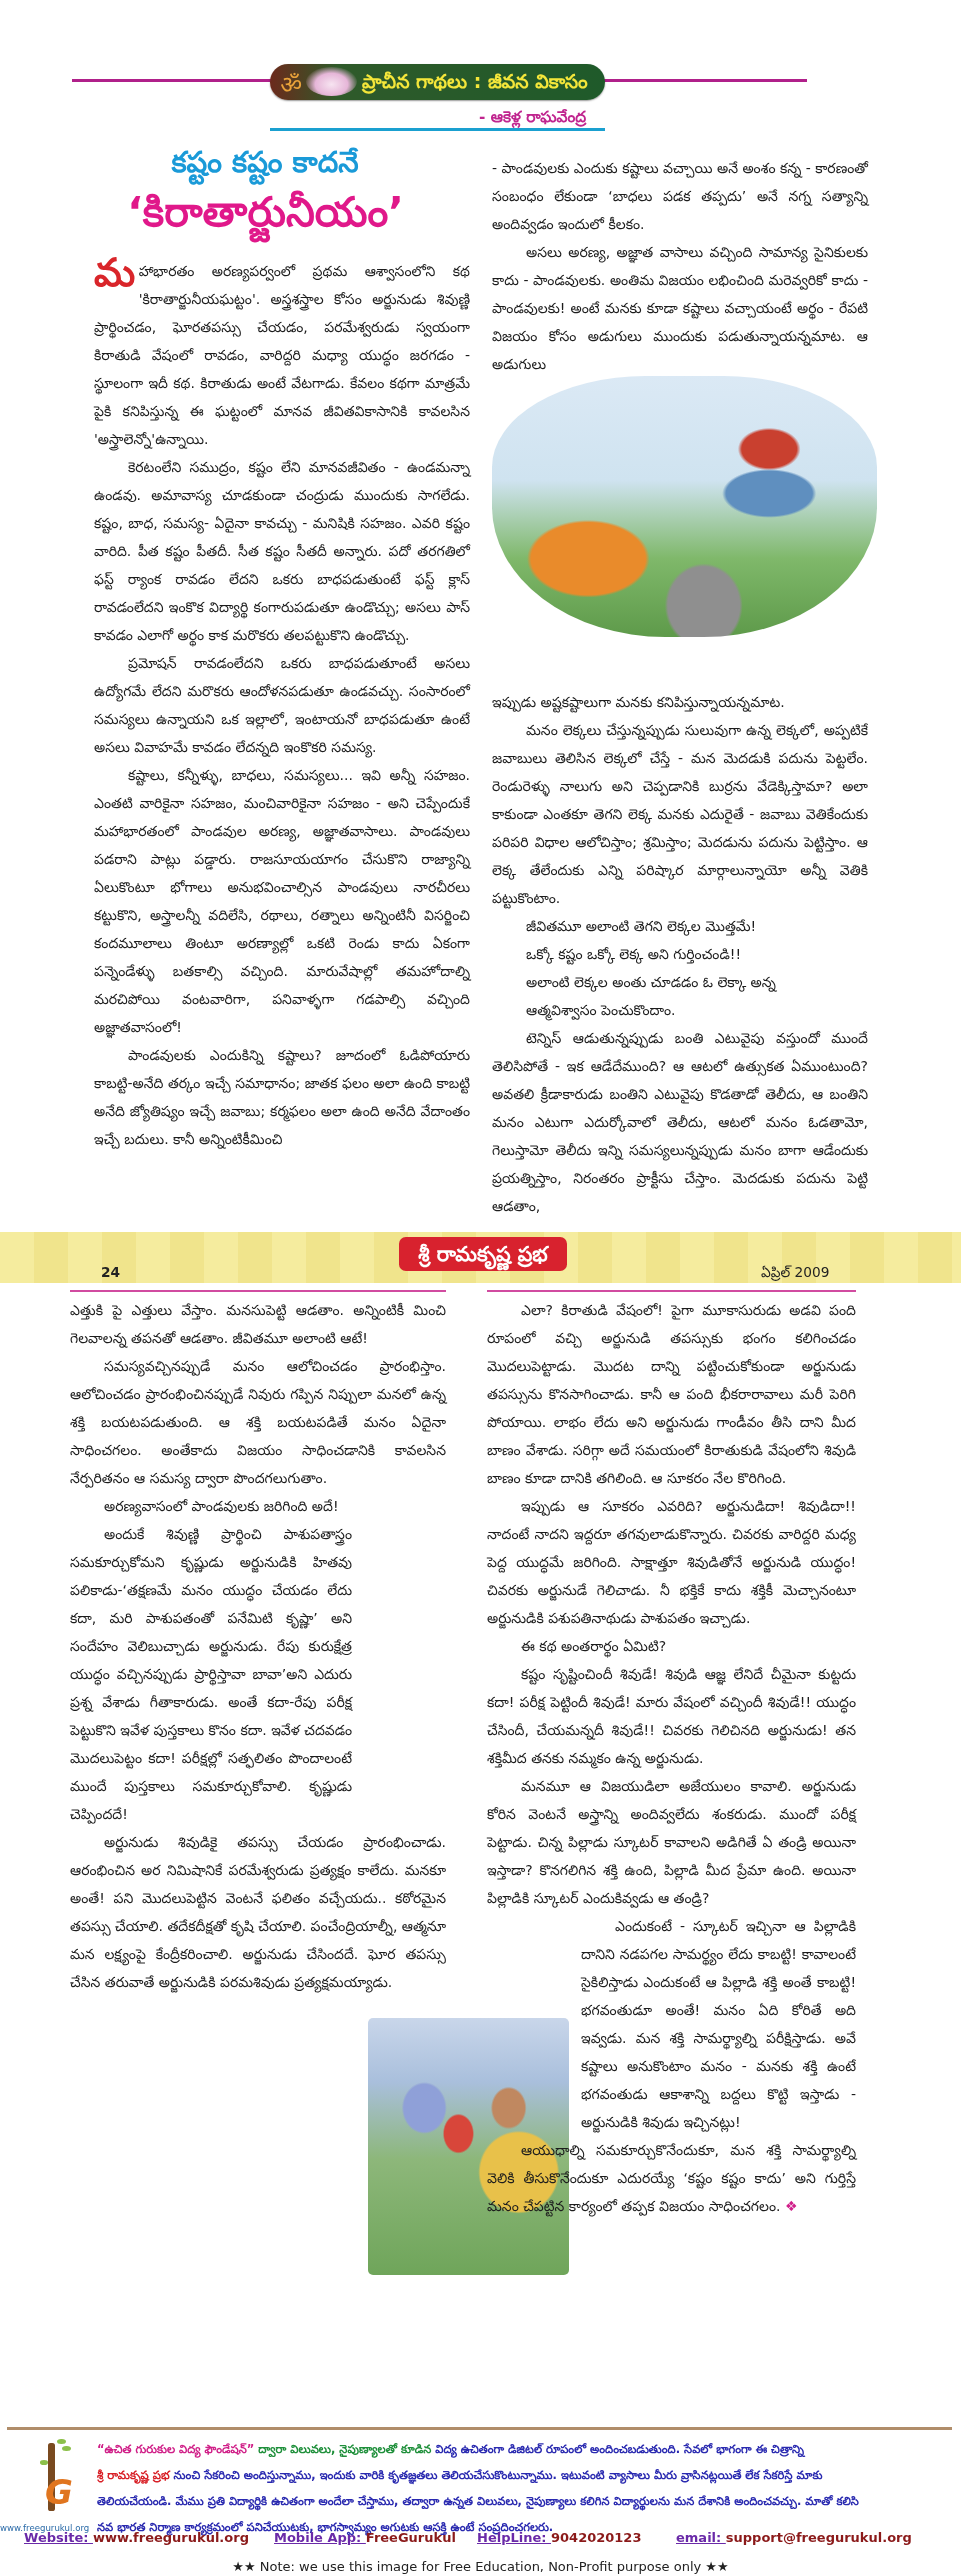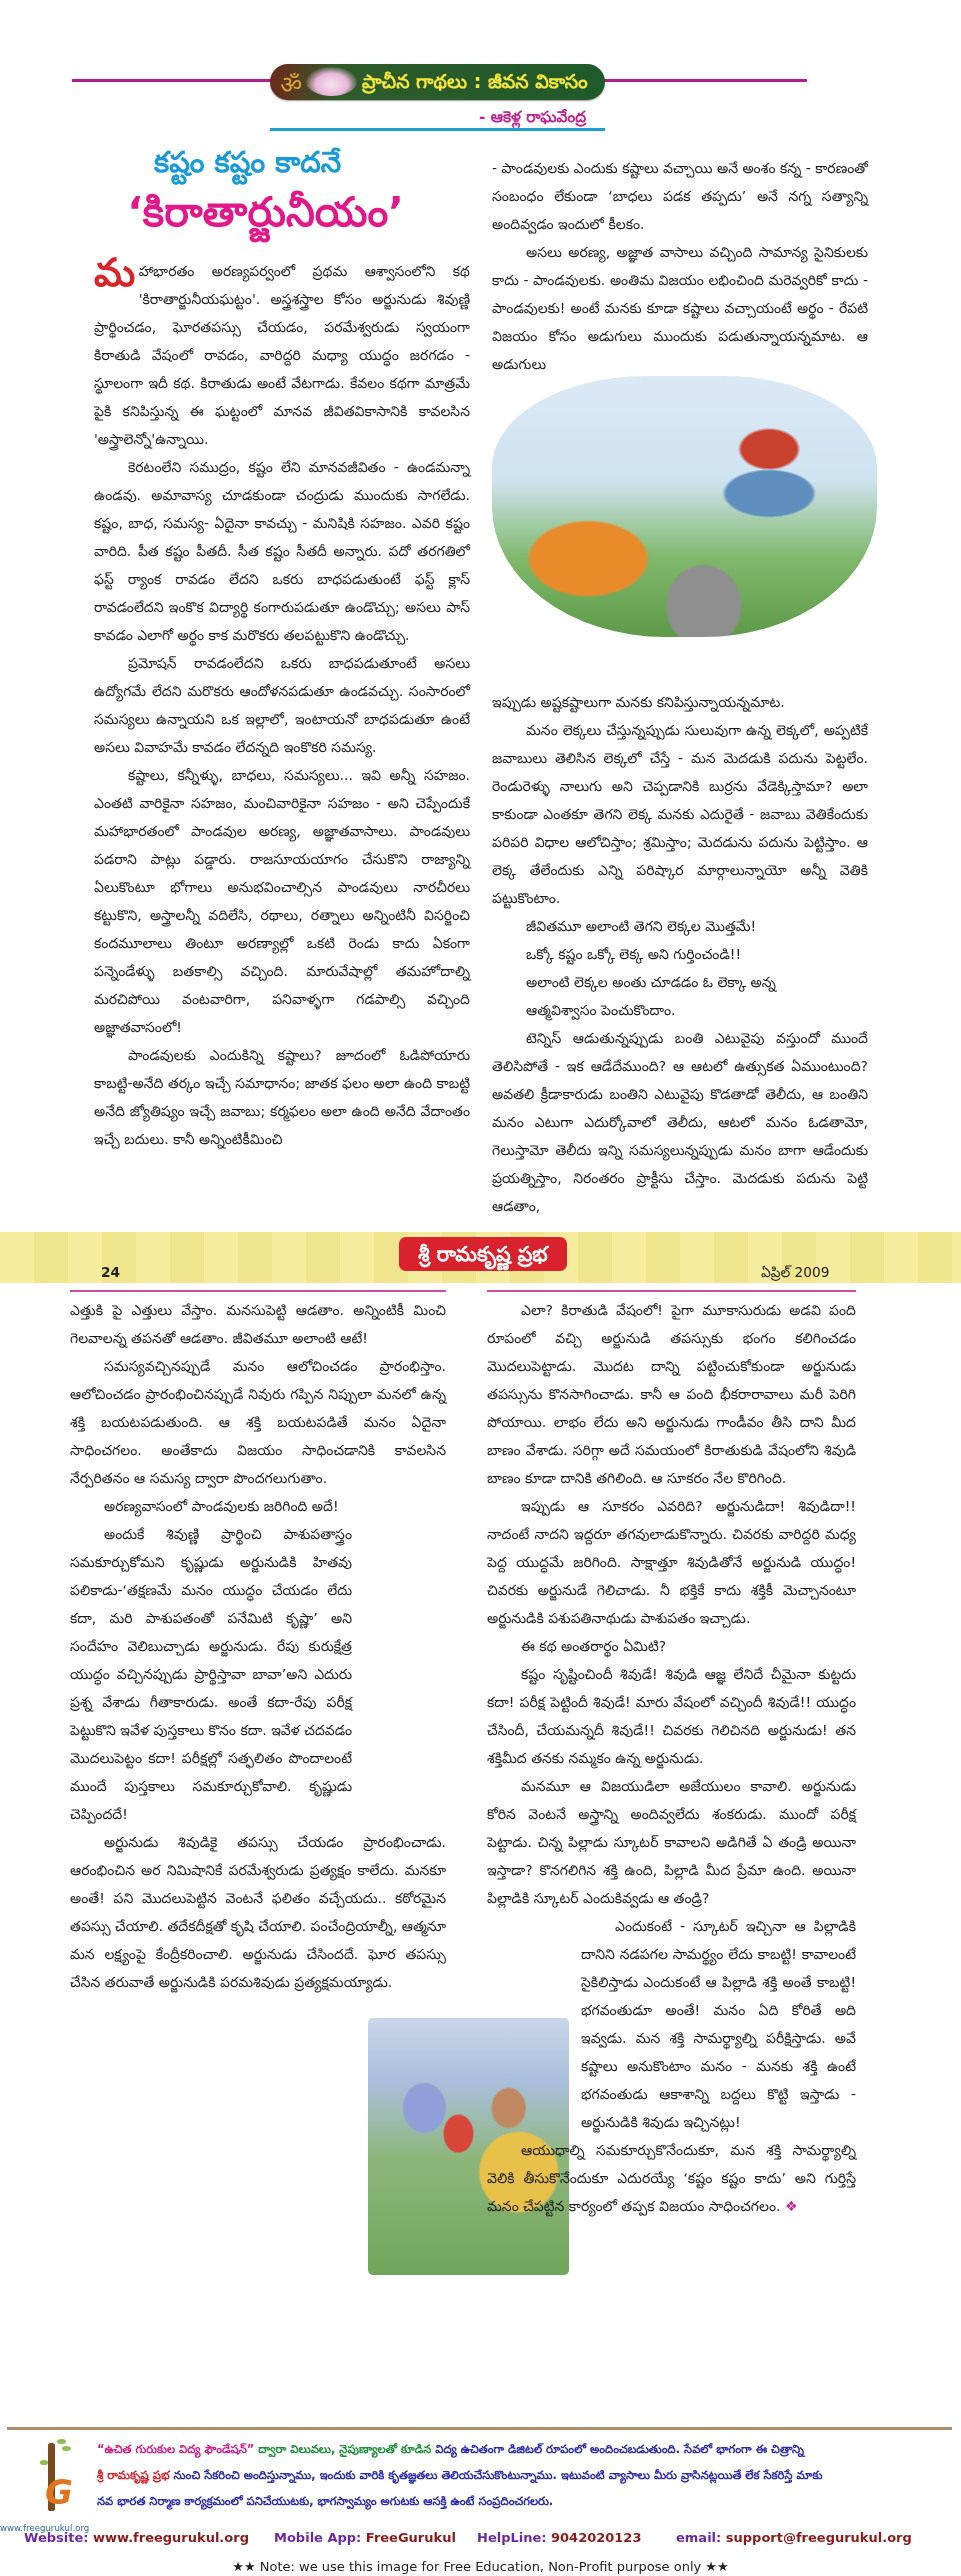--- a/index.html
+++ b/index.html
@@ -9,21 +9,21 @@
   .hdr-line { position:absolute; top:79px; height:2.6px; background:#b0208a; }
   .hdr-banner { position:absolute; left:270px; top:64px; width:335px; height:36px; border-radius:18px;
     background:linear-gradient(90deg,#6b2a1c 0%,#2f5a2a 20%,#1f5a2a 100%); overflow:hidden;
     box-shadow:0 0.9px 1.7px rgba(0,0,0,.4); }
   .hdr-om { position:absolute; left:10.3px; top:2.6px; font-size:24px; color:#e8a23a; }
   .hdr-lotus { position:absolute; left:36px; top:3.4px; width:51px; height:29px; border-radius:50%;
     background:radial-gradient(ellipse at 50% 60%, #f7e4f1 0%, #e6b6d8 45%, rgba(230,182,216,0) 75%); }
   .hdr-title { position:absolute; left:92px; top:6px; font-size:19px; font-weight:bold; color:#f4e63a; white-space:nowrap; }
   .author { position:absolute; left:479px; top:108px; font-size:15.4px; font-weight:bold; color:#c0258f; }
   .author-rule { position:absolute; left:270px; top:128px; width:335px; height:2.6px; background:#1aa0d0; }
-  .title1 { position:absolute; left:154px; top:145px; width:222px; text-align:left; font-size:29px; color:#1a9ad8; font-weight:bold; }
+  .title1 { position:absolute; left:154px; top:145px; width:222px; text-align:center; font-size:29px; color:#1a9ad8; font-weight:bold; }
   .title2 { position:absolute; left:120px; top:188px; width:291px; text-align:center; font-size:41px; color:#e0188a; font-weight:bold; }
   
   .col { position:absolute; font-size:14px; line-height:28px; text-align:justify; color:#1d1d1d; }
   .col p { margin:0; text-indent:34px; }
   .col p.noindent { text-indent:0; }
   .dropcap { float:left; font-size:39px; line-height:32.5px; color:#d9252a; font-weight:bold; margin-right:3.4px; }
   .illus { position:absolute; overflow:hidden; border-radius:40% 40% 45% 45% / 35% 35% 50% 50%; }
   .illus1 { left:492px; top:376px; width:385px; height:261px;
     background:
       radial-gradient(ellipse at 25% 70%, #e98b2b 0 14%, transparent 15%),
@@ -52,21 +52,21 @@
   .fg-logo { position:absolute; left:19px; top:2434px; width:62px; height:94px; }
   .fg-trunk { position:absolute; left:29px; top:8.6px; width:6.8px; height:68px; background:#7a4a20; border-radius:2.6px; }
   .fg-g { position:absolute; left:26px; top:38px; font-size:34px; font-weight:bold; color:#e0751f; font-style:italic; }
   .fg-leaf { position:absolute; width:8.6px; height:5.1px; border-radius:50%; background:#8cc04a; }
   .fg-url { position:absolute; left:0; top:2523px; font-size:8.6px; color:#2a6aa8; }
   .foot-text { position:absolute; left:97px; top:2436px; width:847px; font-size:11.5px; line-height:26px; font-weight:bold; color:#2a2ab0; }
   .foot-text .pink { color:#d02088; }
   .foot-text .green { color:#1e8f3a; }
   .foot-text .red { color:#d81f26; }
   .contacts { position:absolute; left:24px; top:2530px; width:924px; font-size:13px; font-weight:bold; }
-  .contacts span.lbl { color:#6a2aa8; }
+  .contacts span.lbl { color:#6a2aa8;text-decoration:underline; }
   .contacts span.val { color:#8b1a1a; }
   .contacts .item { position:absolute; white-space:nowrap; }
   .note { position:absolute; left:0; top:2559px; width:961px; text-align:center; font-size:13px; color:#222; }
   .endmark { color:#d0208a; }
 </style>
 </head>
 <body>
 
 <div class="hdr-line" style="left:72px;width:202px;"></div>
 <div class="hdr-line" style="left:602px;width:205px;"></div>
@@ -136,20 +136,21 @@
   <span class="fg-trunk"></span>
   <span class="fg-leaf" style="left:38px;top:5.1px;"></span>
   <span class="fg-leaf" style="left:43px;top:12px;"></span>
   <span class="fg-leaf" style="left:20.5px;top:26px;"></span>
   <span class="fg-g">G</span>
 </div>
 <div class="fg-url">www.freegurukul.org</div>
 <div class="foot-text">
   <div><span class="pink">“ఉచిత గురుకుల విద్య ఫౌండేషన్”</span><span class="green"> ద్వారా విలువలు, నైపుణ్యాలతో కూడిన</span><span> విద్య ఉచితంగా డిజిటల్ రూపంలో అందించబడుతుంది. సేవలో భాగంగా ఈ చిత్రాన్ని</span></div>
   <div><span class="red">శ్రీ రామకృష్ణ ప్రభ</span><span> నుంచి సేకరించి అందిస్తున్నాము, ఇందుకు వారికి కృతజ్ఞతలు తెలియచేసుకొంటున్నాము.  ఇటువంటి వ్యాసాలు మీరు వ్రాసినట్లయితే లేక సేకరిస్తే మాకు</span></div>
+  <div>తెలియచేయండి. మేము ప్రతి విద్యార్థికి ఉచితంగా అందేలా చేస్తాము, తద్వారా ఉన్నత విలువలు, నైపుణ్యాలు కలిగిన విద్యార్థులను మన దేశానికి అందించవచ్చు. మాతో కలిసి</div>
   <div>నవ భారత నిర్మాణ కార్యక్రమంలో పనిచేయుటకు, భాగస్వామ్యం అగుటకు ఆసక్తి ఉంటే సంప్రదించగలరు.</div>
 </div>
 <div class="contacts">
   <span class="item" style="left:0;"><span class="lbl">Website: </span><span class="val">www.freegurukul.org</span></span>
   <span class="item" style="left:250px;text-align:center;"><span class="lbl">Mobile App: </span><span class="val">FreeGurukul</span></span>
   <span class="item" style="left:453px;"><span class="lbl">HelpLine: </span><span class="val">9042020123</span></span>
   <span class="item" style="left:652px;"><span class="lbl">email: </span><span class="val">support@freegurukul.org</span></span>
 </div>
 <div class="note">★★  Note:  we use this image for Free Education, Non-Profit purpose only  ★★</div>
 

